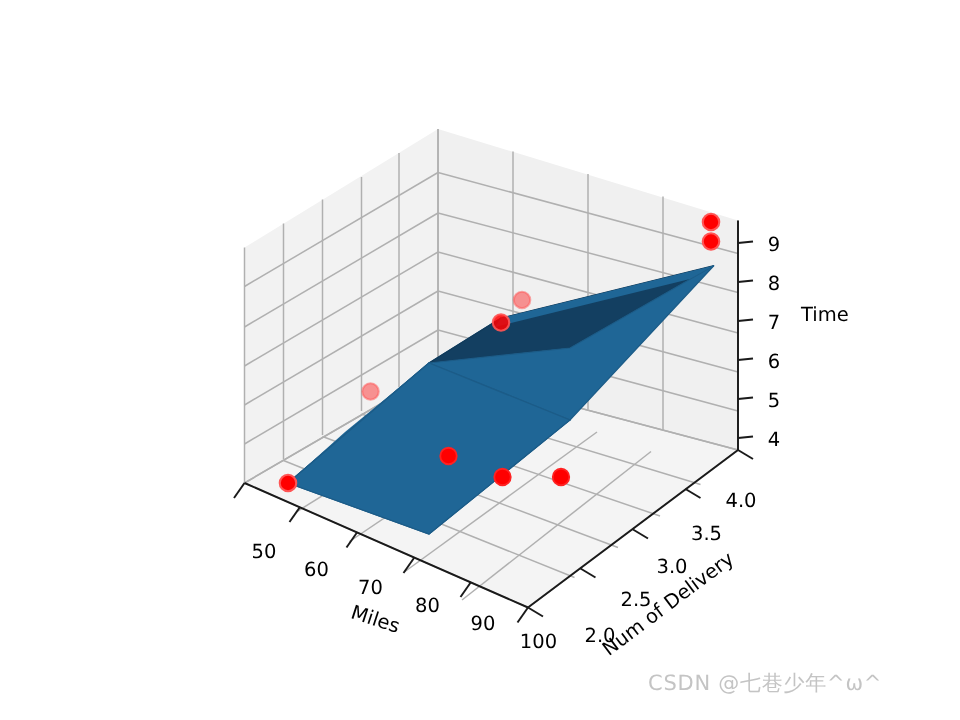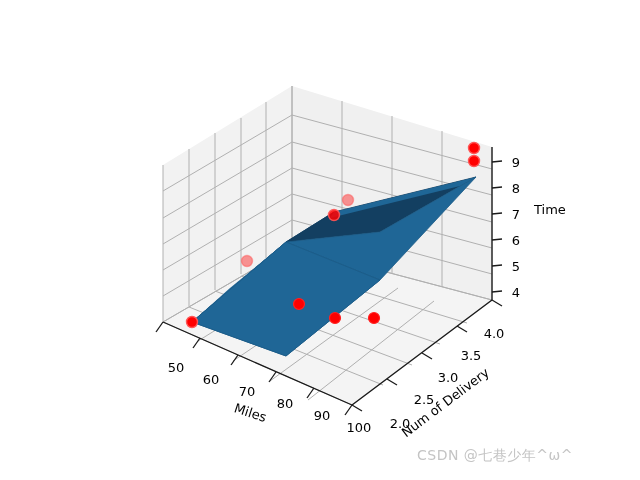--- a/index.html
+++ b/index.html
@@ -23,21 +23,21 @@
     height: 480px;
   }
   .tick-label, .axis-label {
     font-family: "DejaVu Sans", sans-serif;
     fill: #000000;
   }
   .tick-label { font-size: 13px; }
   .axis-label { font-size: 13px; }
   #watermark {
     position: absolute;
-    left: 417px;
+    left: 432px;
     top: 447px;
     font-family: "DejaVu Sans", sans-serif;
     font-size: 14px;
     color: #c4c4c4;
     white-space: nowrap;
     letter-spacing: 0.5px;
     user-select: none;
   }
 </style>
 </head>

